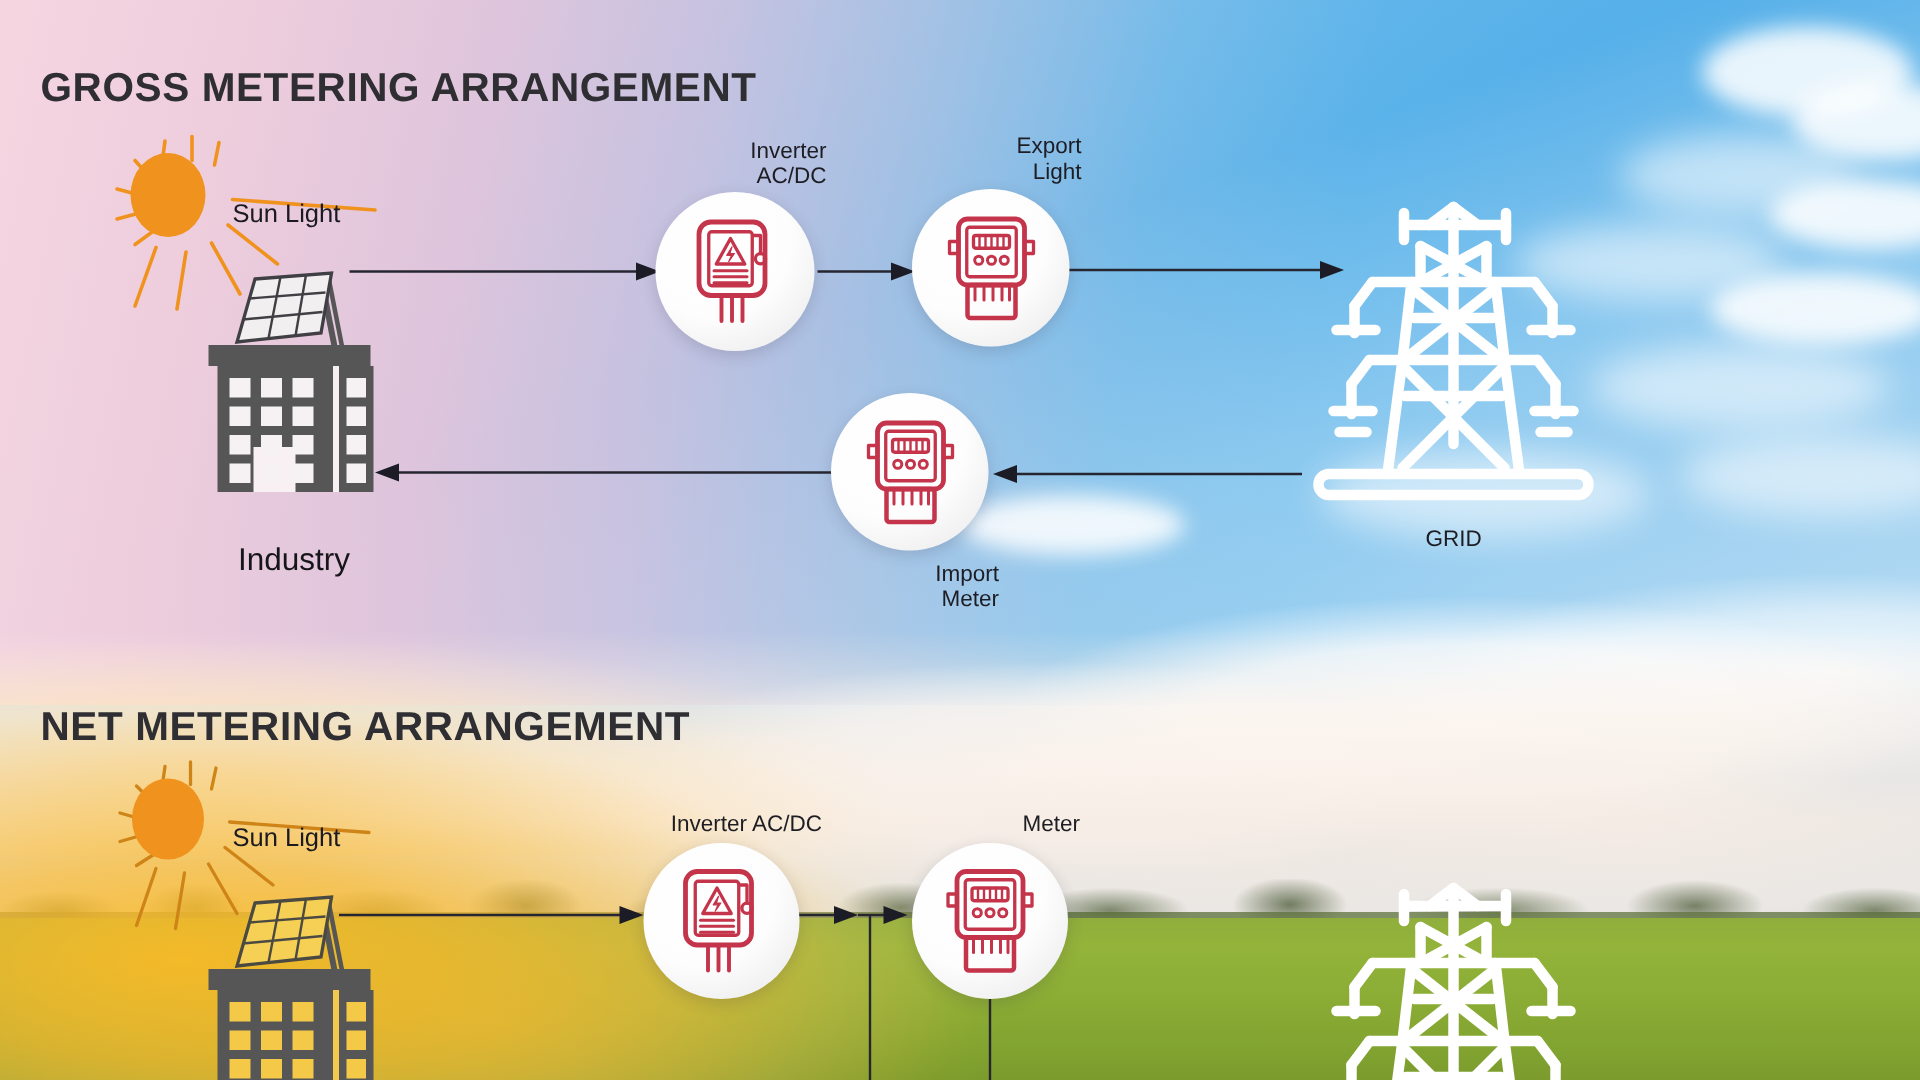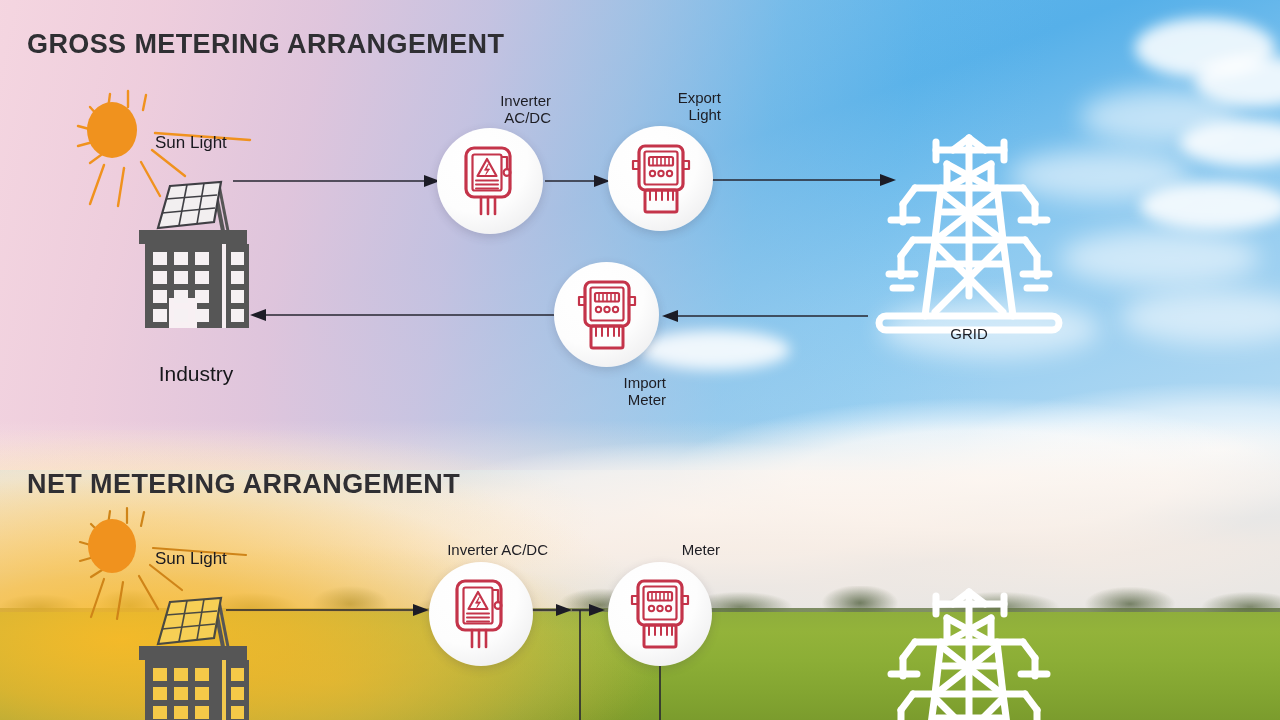--- a/index.html
+++ b/index.html
@@ -154,21 +154,21 @@
   </div>
 
   <div class="cloudbank"></div>
   <div class="bg sky-bottom"></div>
   <div class="treeline"></div>
   <div class="field-hedge"></div>
   <div class="field"></div>
   <div class="bg goldwash-top"></div>
   <div class="bg goldwash"></div>
 
-  <div class="section-title" style="left:27px;top:29px;">GROSS METERING ARRANGEMENT</div>
+  <div class="section-title" style="left:27px;top:43px;">GROSS METERING ARRANGEMENT</div>
 
   <svg style="position:absolute;left:68px;top:88px;" width="190" height="120">
     <g stroke="#f0921e" stroke-width="2.4" stroke-linecap="round" fill="none">
       <line x1="42" y1="6" x2="40" y2="21"></line>
       <line x1="60" y1="3" x2="60" y2="19"></line>
       <line x1="78" y1="7" x2="75" y2="22"></line>
       <line x1="22" y1="19" x2="31" y2="29"></line>
       <line x1="10" y1="38" x2="25" y2="42"></line>
       <line x1="10" y1="58" x2="25" y2="54"></line>
       <line x1="22" y1="75" x2="33" y2="67"></line>
@@ -375,21 +375,21 @@
       <line x1="124" y1="56" x2="68" y2="100"></line>
       <line x1="62" y1="108" x2="130" y2="176"></line>
       <line x1="130" y1="108" x2="62" y2="176"></line>
 
       <line x1="70" y1="76" x2="122" y2="76"></line>
       <line x1="64" y1="128" x2="128" y2="128"></line>
 
       <rect x="6" y="180" width="180" height="14" rx="7"></rect>
     </g>
   </svg>
-  <div class="grid-label" style="left:889px;top:325px;width:160px;">GRID</div>
+  <div class="grid-label" style="left:889px;top:351px;width:160px;">GRID</div>
 
   <div class="section-title" style="left:27px;top:469px;">NET METERING ARRANGEMENT</div>
 
   <svg style="position:absolute;left:70px;top:505px;" width="190" height="120">
     <g stroke="#cf8418" stroke-width="2.2" stroke-linecap="round" fill="none">
       <line x1="40" y1="6" x2="38" y2="20"></line>
       <line x1="57" y1="3" x2="57" y2="18"></line>
       <line x1="74" y1="7" x2="71" y2="21"></line>
       <line x1="21" y1="19" x2="30" y2="28"></line>
       <line x1="10" y1="37" x2="24" y2="41"></line>

